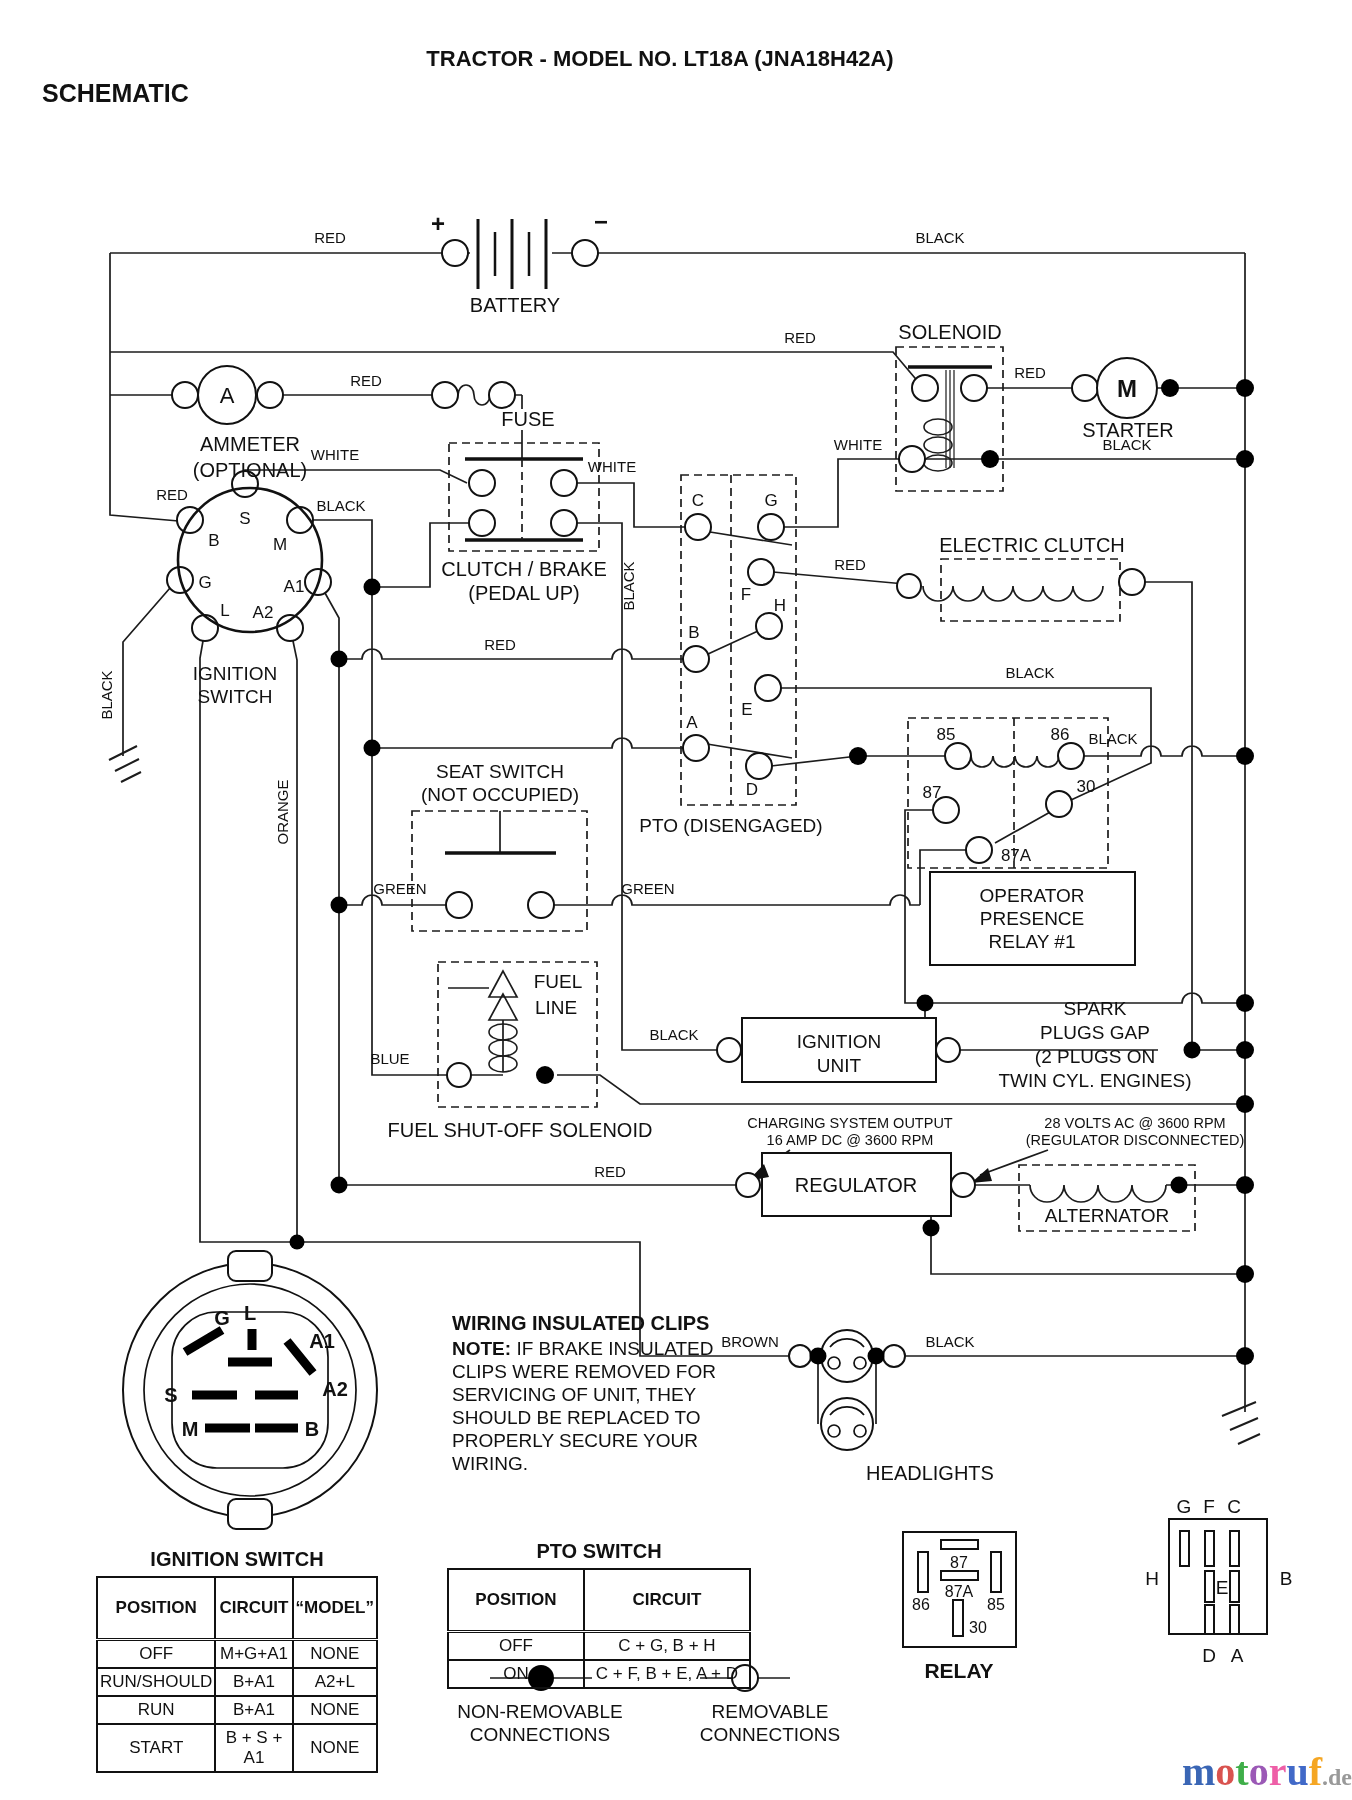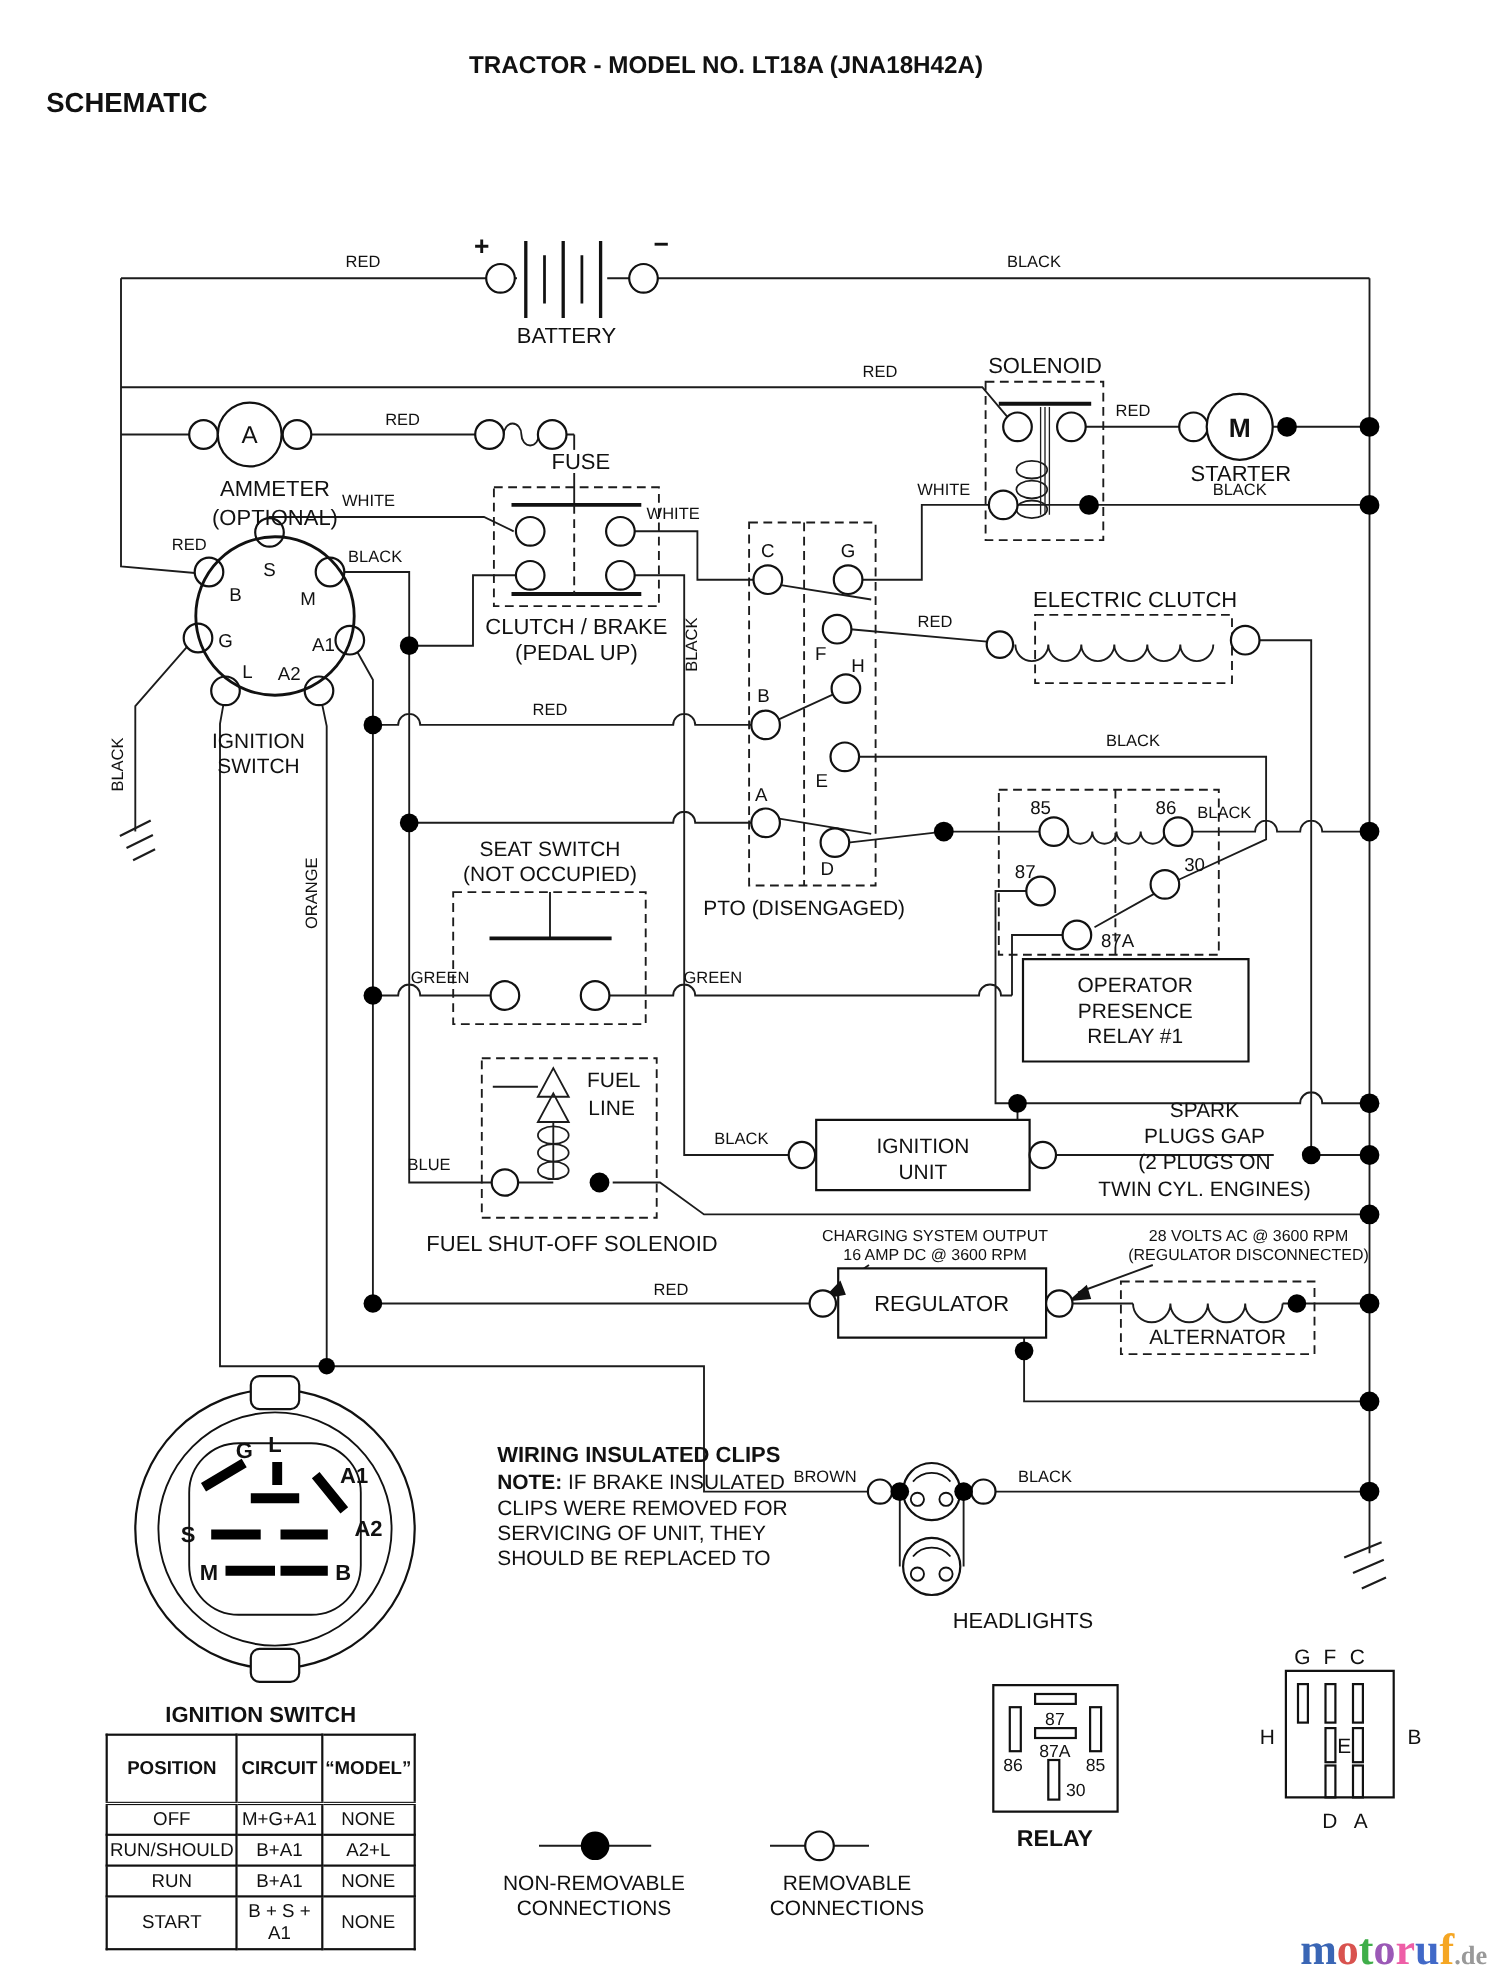--- a/index.html
+++ b/index.html
@@ -364,20 +364,21 @@
   <text class="t19 mid" x="770" y="1718">REMOVABLE</text>
   <text class="t19 mid" x="770" y="1741">CONNECTIONS</text>
 </svg>
 
 <div id="note" class="ov" style="left:452px;top:1312px;">
   <div class="nt">WIRING INSULATED CLIPS</div>
   <div><b>NOTE:</b><span> IF BRAKE INSULATED</span></div>
   <div>CLIPS WERE REMOVED FOR</div>
   <div>SERVICING OF UNIT, THEY</div>
   <div>SHOULD BE REPLACED TO</div>
+  <div>PROPERLY SECURE YOUR WIRING.</div>
 </div>
 
 <div class="ov" style="left:96px;top:1548px;width:282px;">
   <div class="tbl-title">IGNITION SWITCH</div>
   <table>
     <tbody>
           <tr>
       <th>POSITION</th>
       <th>CIRCUIT</th>
       <th>“MODEL”</th>
@@ -399,18 +400,37 @@
     </tr>
     <tr>
       <td>START</td>
             <td>B + S + A1</td>
             <td>NONE</td>
     </tr>
   </tbody>
       </table>
 </div>
 
+<div class="ov" style="left:447px;top:1540px;width:304px;">
+  <div class="tbl-title">PTO SWITCH</div>
+  <table>
+    <tbody>
+          <tr>
+      <th style="width:45%">POSITION</th>
+      <th>CIRCUIT</th>
+    </tr>
+    <tr>
+      <td>OFF</td>
+            <td>C + G, B + H</td>
+    </tr>
+    <tr>
+      <td>ON</td>
+            <td>C + F, B + E, A + D</td>
+    </tr>
+  </tbody>
+      </table>
+</div>
 
 <div id="logo" class="ov" style="left:1182px;top:1748px;">
   <span style="color:#3a66b5">m</span><span style="color:#d9534f">o</span><span style="color:#3fae49">t</span><span style="color:#9b59b6">o</span><span style="color:#ee5fa7">r</span><span style="color:#4169c8">u</span><span style="color:#f5a623">f</span><span class="de" style="color:#999">.de</span>
 </div>
 
 </div>
 
 </body></html>

